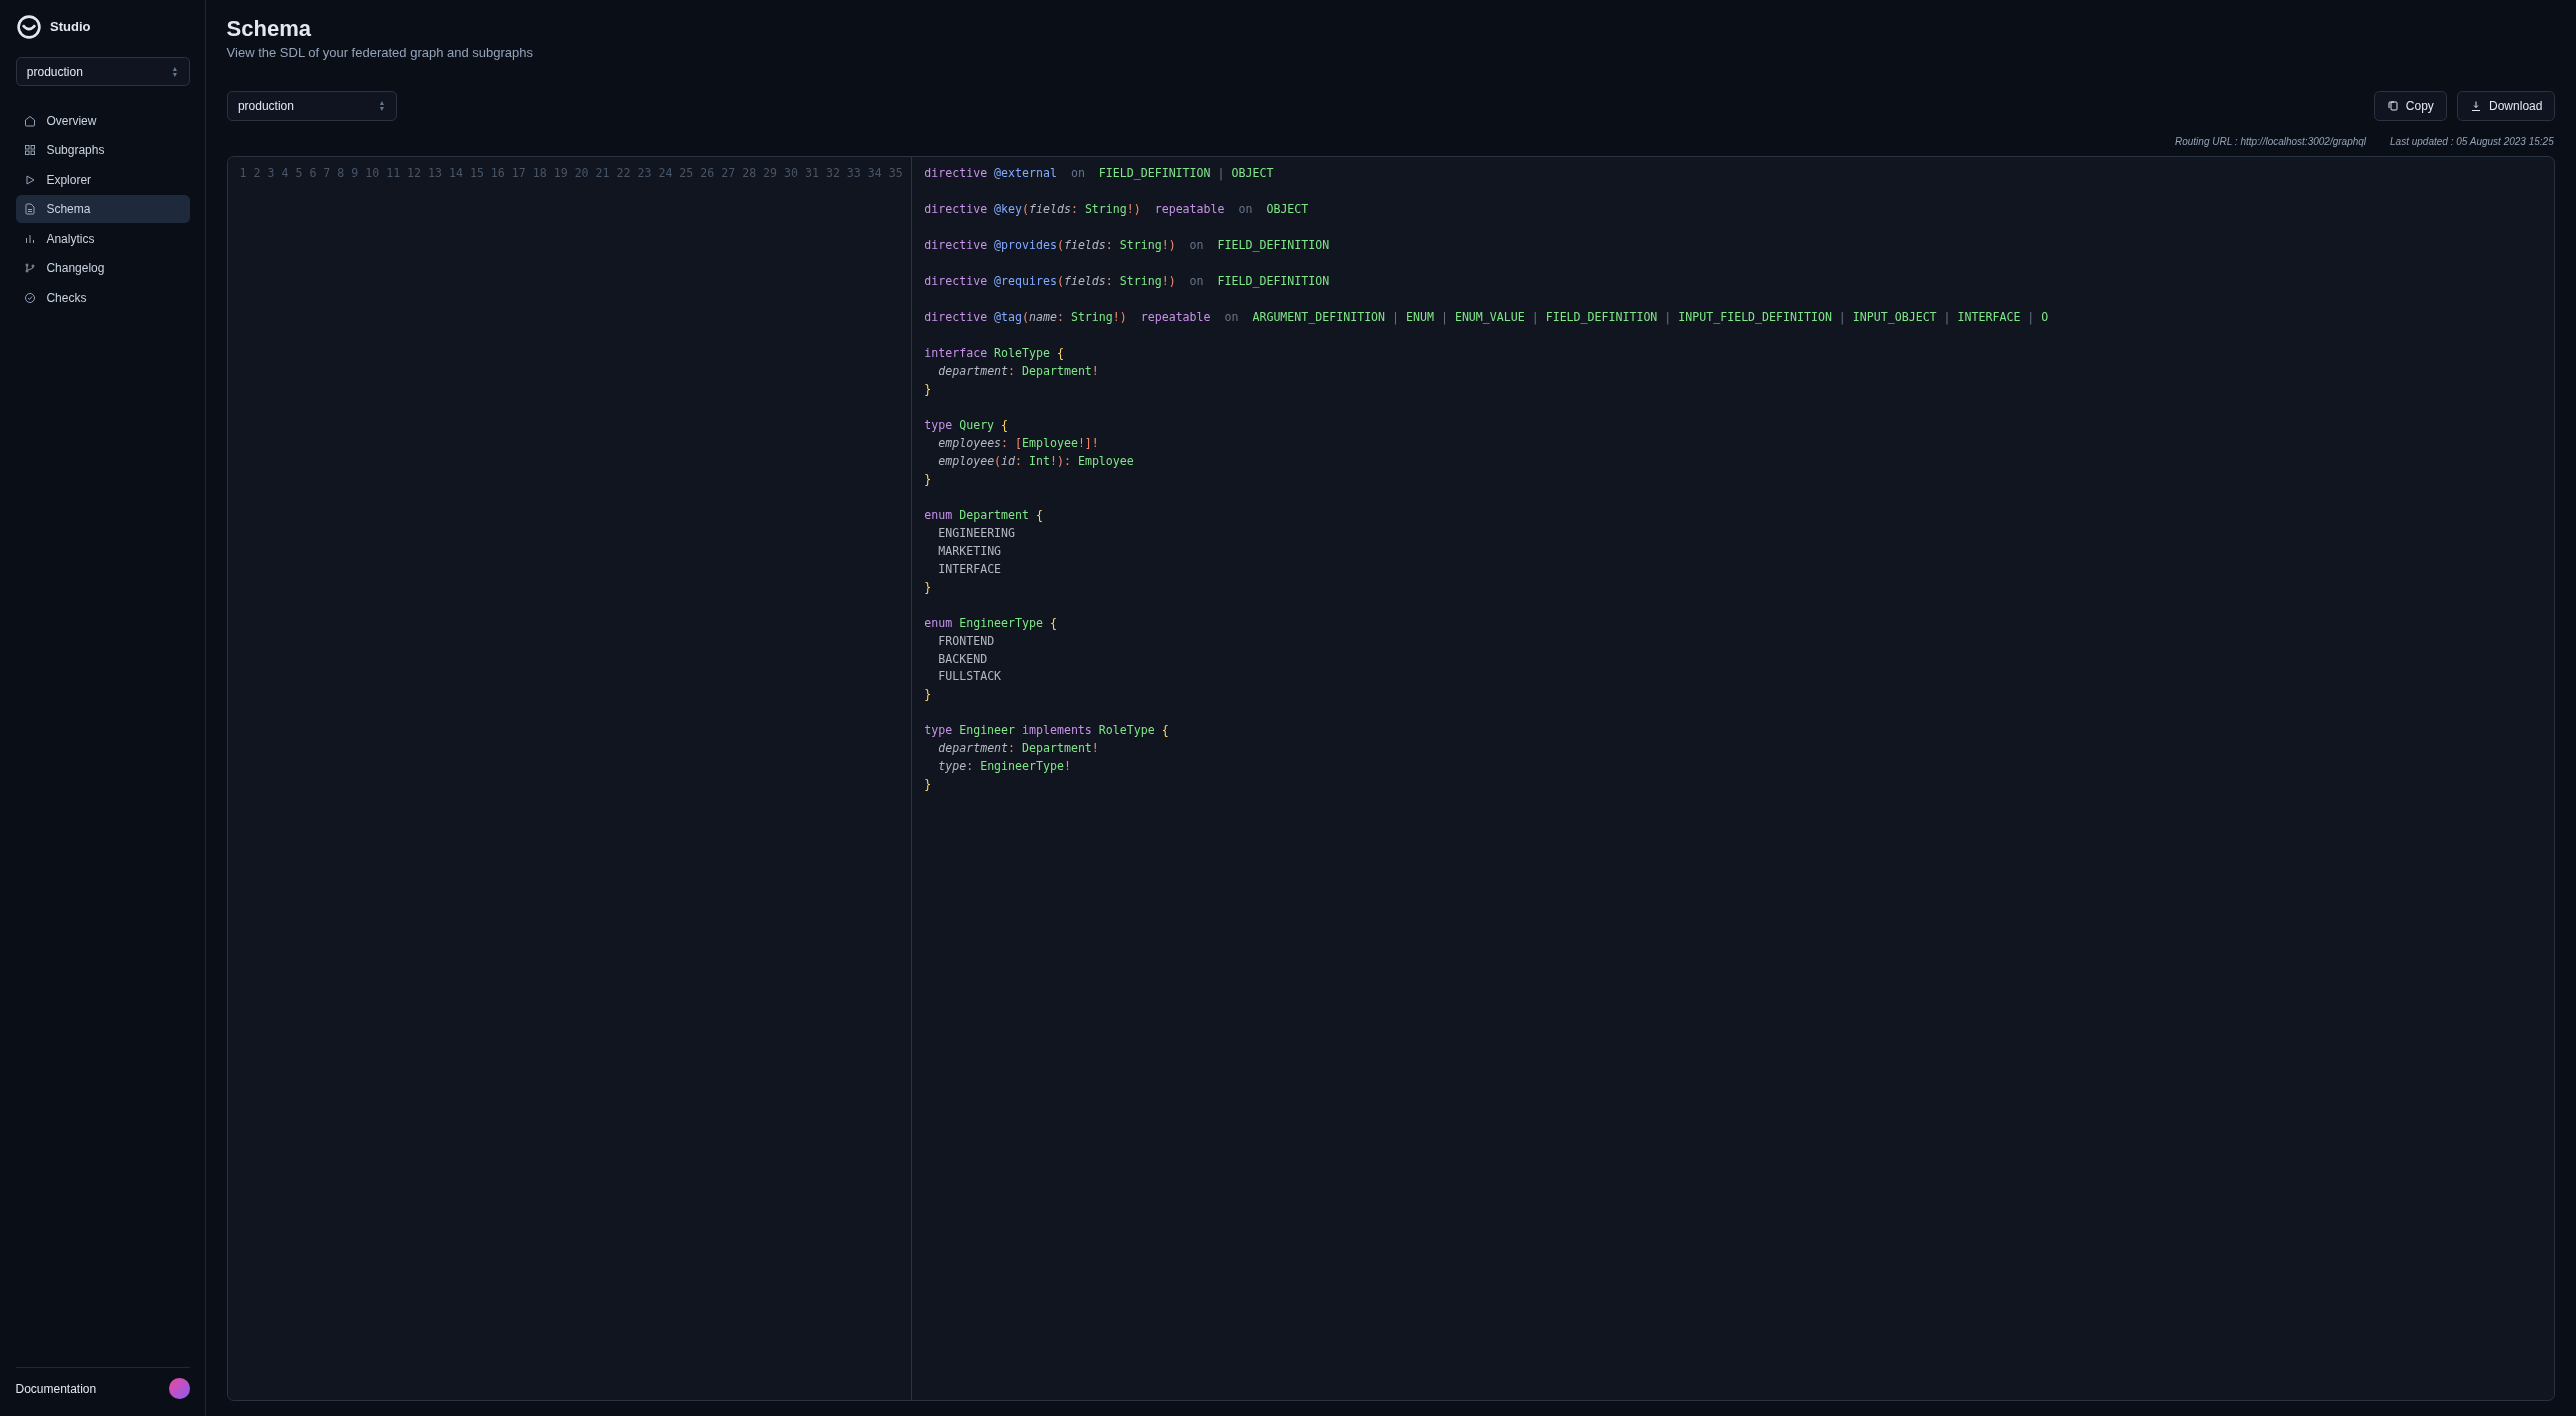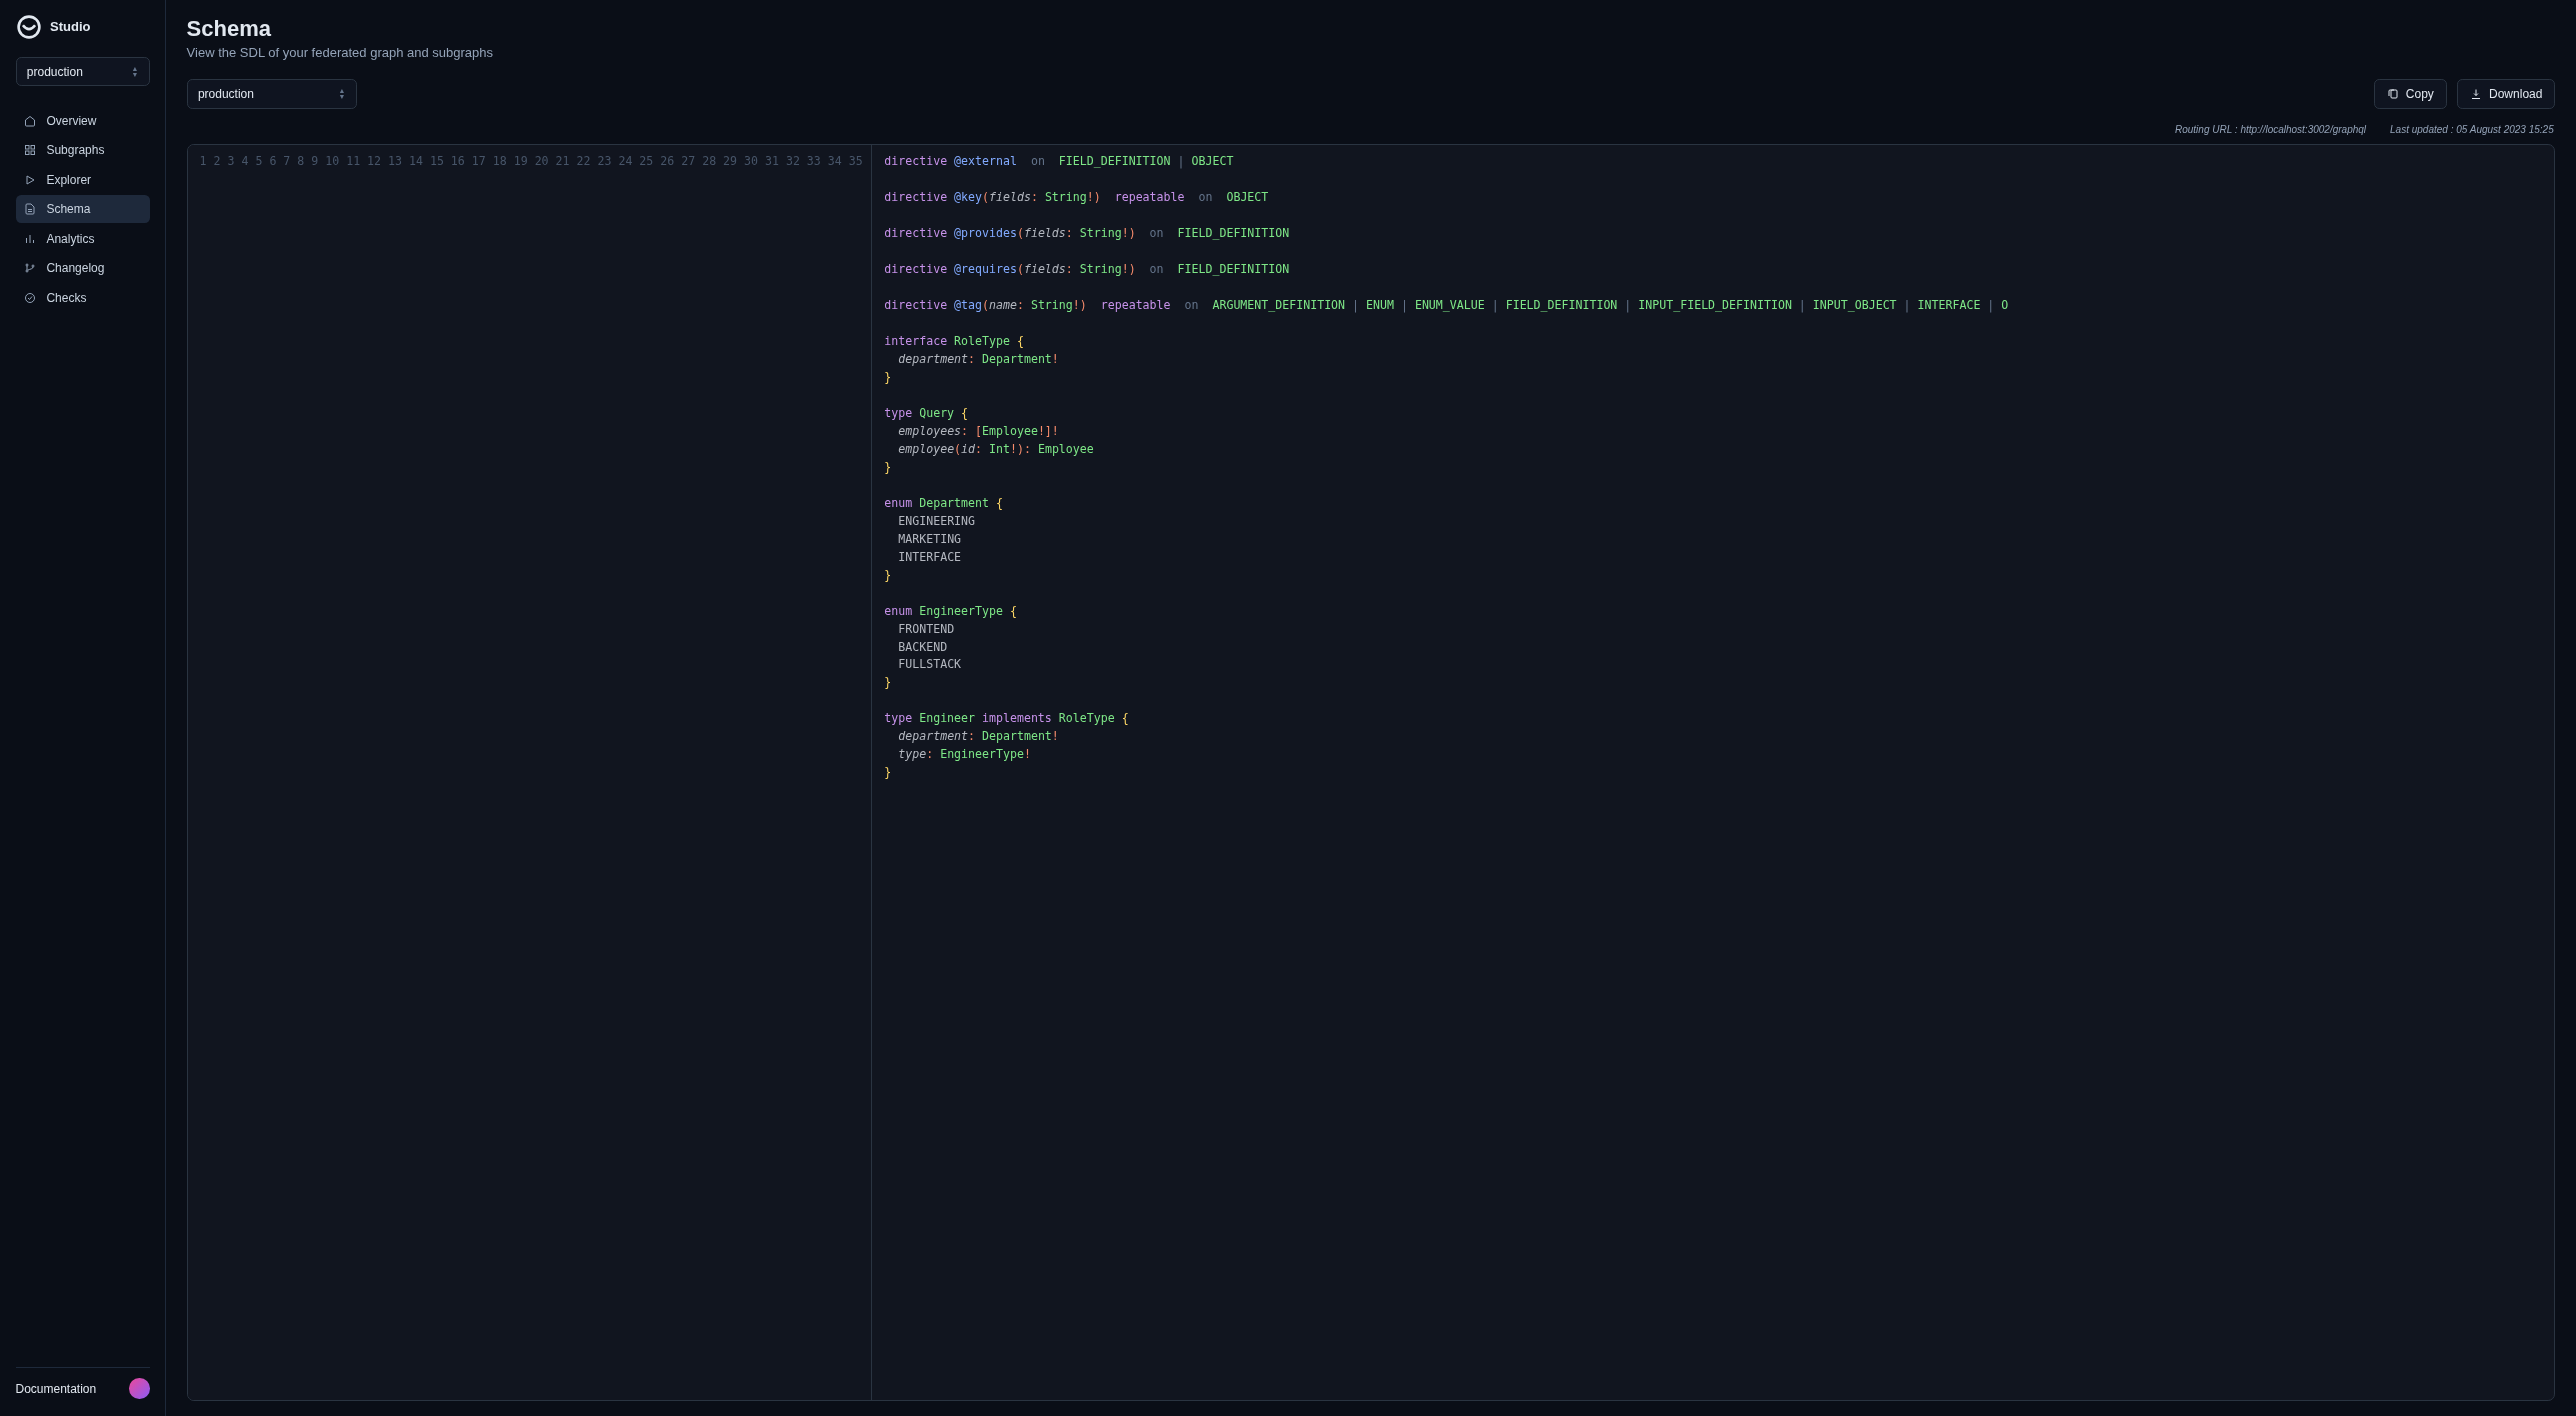--- a/index.html
+++ b/index.html
@@ -5,21 +5,21 @@
     * { margin: 0; padding: 0; box-sizing: border-box; }
     body {
       font-family: -apple-system, BlinkMacSystemFont, "Segoe UI", sans-serif;
       background: #0a0e17;
       color: #e2e8f0;
       display: flex;
       height: 100vh;
       overflow: hidden;
     }
     .sidebar {
-      width: 166px;
+      width: 206px;
       background: #0a0e17;
       border-right: 0.9px solid #1e293b;
       padding: 13.7px 15.5px;
       display: flex;
       flex-direction: column;
     }
     .brand {
       display: flex;
       align-items: center;
       gap: 8.6px;
@@ -62,21 +62,21 @@
     .doc-row {
       display: flex; justify-content: space-between; align-items: center;
       padding: 10.3px 0 3.4px; border-top: 0.9px solid #1e293b; font-size:12px;
     }
     .avatar-circle {
       width:20.6px;height:20.6px;border-radius:50%;
       background:linear-gradient(135deg,#ec4899,#8b5cf6);
     }
     .main { flex:1; display:flex; flex-direction:column; padding: 15.5px 20.6px 15.5px 20.6px; overflow:hidden;}
     .page-title { font-size:22px; font-weight:700; margin-bottom:3.4px;}
-    .page-sub { color:#94a3b8; font-size:13px; margin-bottom:19px;}
+    .page-sub { color:#94a3b8; font-size:13px; margin-bottom:31px;}
     .toolbar { display:flex; justify-content:space-between; align-items:center; margin-bottom:8.6px;}
     .toolbar-left { display:flex; gap:10.3px;}
     .toolbar-right { display:flex; gap:10.3px;}
     .select-box {
       background:#0f1420; border:0.9px solid #2a3441; border-radius:5.2px;
       padding:6.9px 10.3px; font-size:12px; color:#e2e8f0; display:flex;
       justify-content:space-between; align-items:center; width:170px; cursor:pointer;
     }
     .btn {
       background:#0f1420; border:0.9px solid #2a3441; border-radius:5.2px;

